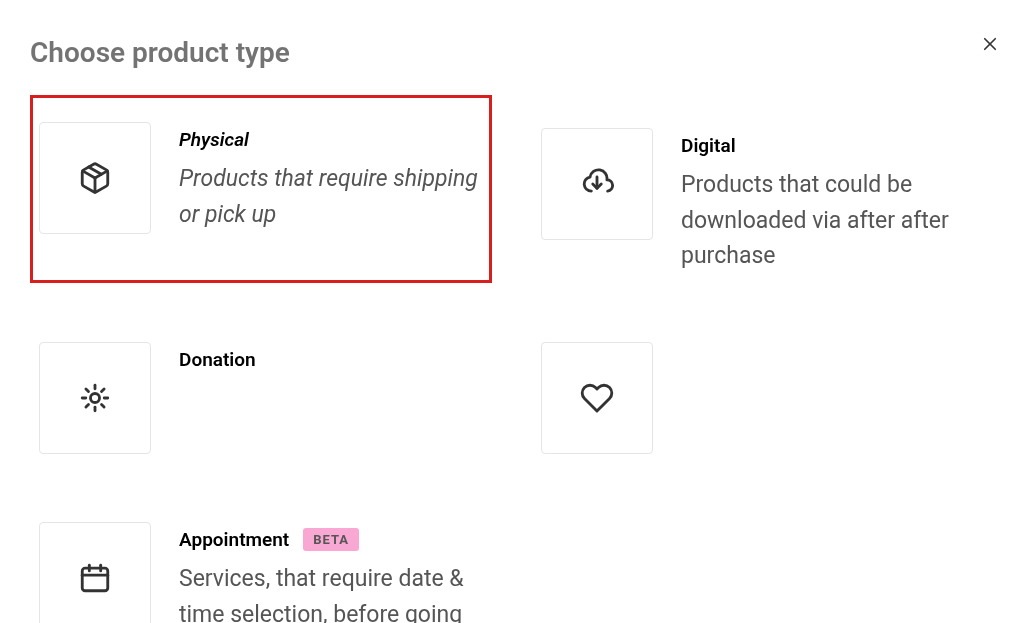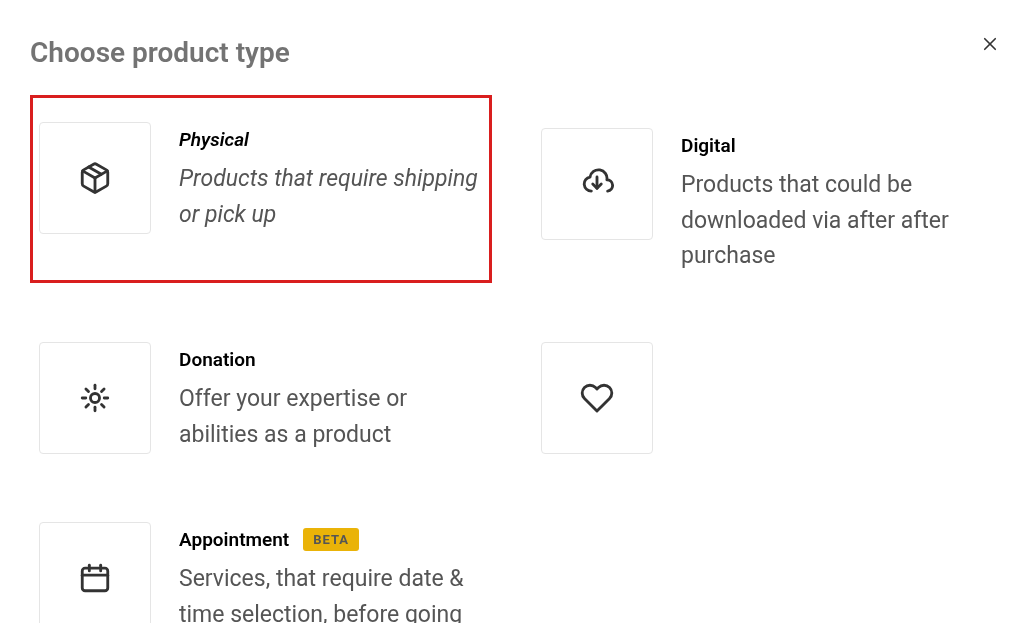--- a/index.html
+++ b/index.html
@@ -92,21 +92,21 @@
       font-size: 19px;
       font-weight: 600;
       color: #000;
     }
     .card-description {
       font-size: 23px;
       color: #555;
       line-height: 1.55;
     }
     .badge {
-      background: #eab308;
+      background: #f9a8d4;
       color: #555;
       font-size: 13px;
       font-weight: 700;
       letter-spacing: 1px;
       padding: 4px 10px;
       border-radius: 3px;
     }
   </style>
 </head>
 <body>
@@ -167,21 +167,20 @@
           <line x1="5.6" y1="5.6" x2="7.4" y2="7.4"></line>
           <line x1="16.6" y1="16.6" x2="18.4" y2="18.4"></line>
           <line x1="5.6" y1="18.4" x2="7.4" y2="16.6"></line>
           <line x1="16.6" y1="7.4" x2="18.4" y2="5.6"></line>
         </svg>
       </div>
       <div class="card-text">
         <div class="card-title-row">
           <div class="card-title">Donation</div>
         </div>
-        <div class="card-description">Offer your expertise or abilities as a product</div>
       </div>
     </div>
 
     <div class="card">
       <div class="icon-box">
         <svg viewBox="0 0 24 24" stroke-linejoin="round" stroke-linecap="round">
           <path d="M20.84 4.61a5.5 5.5 0 0 0-7.78 0L12 5.67l-1.06-1.06a5.5 5.5 0 0 0-7.78 7.78l1.06 1.06L12 21.23l7.78-7.78 1.06-1.06a5.5 5.5 0 0 0 0-7.78z"></path>
         </svg>
       </div>
       <div class="card-text">

